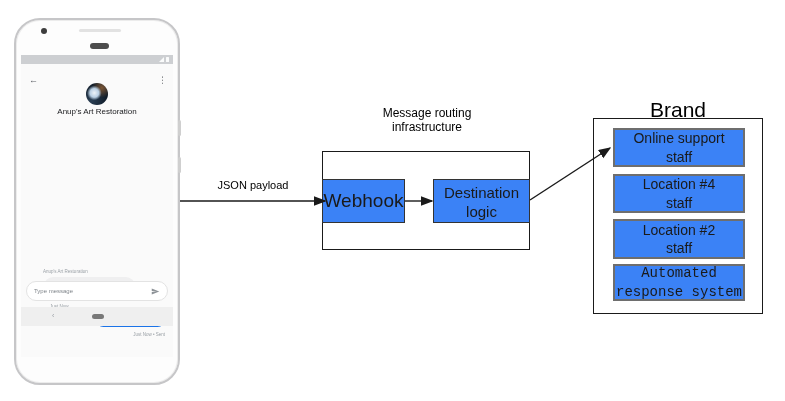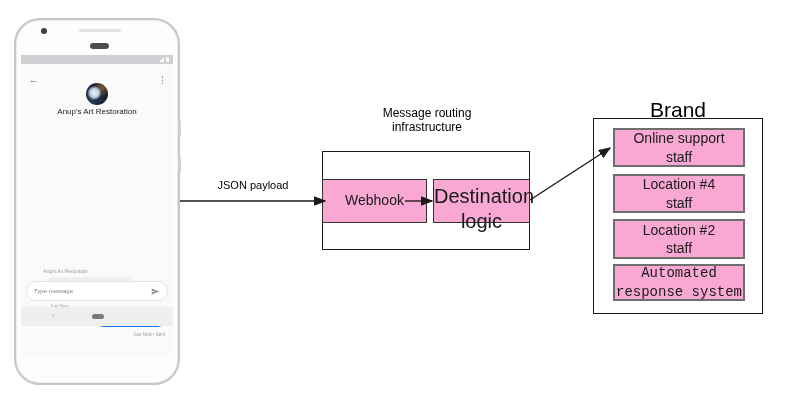--- a/index.html
+++ b/index.html
@@ -86,24 +86,24 @@
   }
   .nav-back { position:absolute; left:31px; top:5px; font-size:7px; color:#9aa0a6; }
   .home-pill { position:absolute; left:71px; top:7px; width:12px; height:4.5px; border-radius:2.5px; background:#787878; }
 
   
   .d-label { position:absolute; text-align:center; color:#000; }
   .lbl-payload { left:178px; top:179px; width:150px; font-size:11px; }
   .lbl-routing { left:323px; top:106px; width:208px; font-size:12px; line-height:1.2; white-space:pre-line; }
   .lbl-brand   { left:593px; top:98px;  width:170px; font-size:21px; }
 
-  .box { position:absolute; background:#f9a8d4; text-align:center; }
+  .box { position:absolute; background:#3b82f6; text-align:center; }
   .box-routing-outer { left:322px; top:151px; width:208px; height:99px; border:1.4px solid #1a1a1a; background:transparent; }
-  .box-webhook { left:322px; top:179px; width:105px; height:44px; border:1.6px solid #333333; font-size:14px; line-height:41px; }
-  .box-dest    { left:433px; top:179px; width:97px; height:44px; border:1.6px solid #333333; font-size:20px; line-height:1.25; padding-top:4px; white-space:pre-line; }
+  .box-webhook { left:322px; top:179px; width:83px; height:44px; border:1.6px solid #333333; font-size:19px; line-height:41px; }
+  .box-dest    { left:433px; top:179px; width:97px; height:44px; border:1.6px solid #333333; font-size:15px; line-height:1.25; padding-top:4px; white-space:pre-line; }
   .box-brand-outer { left:593px; top:118px; width:170px; height:196px; border:1.4px solid #1a1a1a; background:transparent; }
   .brand-item { left:613px; width:132px; border:2px solid #6e6e6e; font-size:14px; line-height:1.3; white-space:pre-line; display:flex; align-items:center; justify-content:center; }
   .bi-0 { top:128px; height:39px; }
   .bi-1 { top:174px; height:39px; }
   .bi-2 { top:219px; height:40px; }
   .bi-3 { top:264px; height:37px;font-family:Liberation Mono, monospace; }
 
   .arrows { position:absolute; left:170px; top:100px; width:460px; height:130px; pointer-events:none; }
 </style>
 </head>

